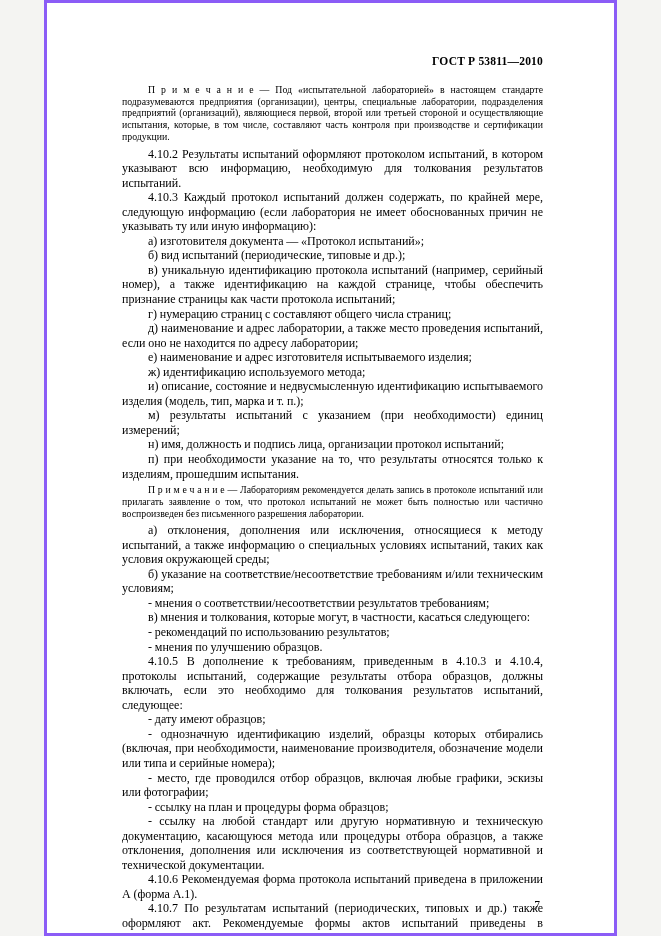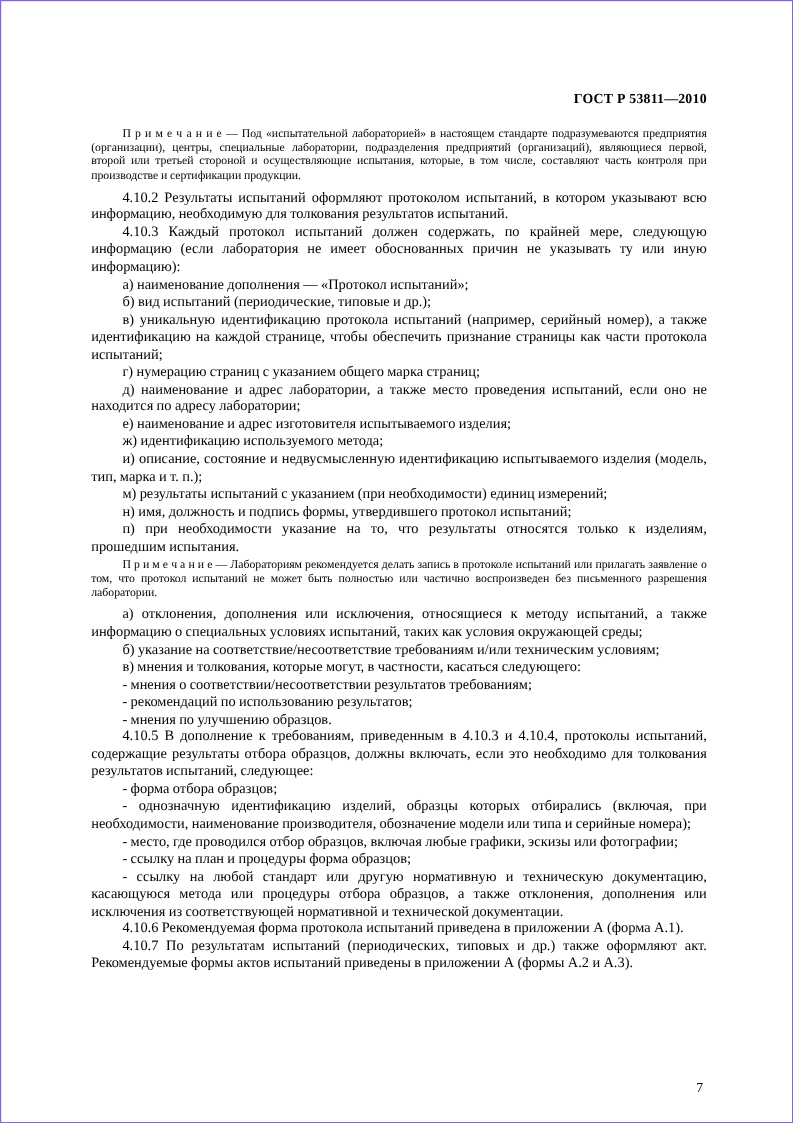--- a/index.html
+++ b/index.html
@@ -1,27 +1,27 @@
 <!DOCTYPE html>
 <html><head>
 <meta charset="utf-8">
 <style>
   * { margin: 0; padding: 0; box-sizing: border-box; }
   html, body { background: #f4f4f2; }
   .page {
     position: relative;
-    width: 661px;
+    width: 573px;
     height: 936px;
     margin: 0 auto;
     background: #ffffff;
     color: #000;
     font-family: "Liberation Serif", "DejaVu Serif", serif;
-    padding: 76px 71px 40px 75px;
+    padding: 52px 71px 40px 75px;
     overflow: hidden;
-    border: 1px solid #8b5cf6;
+    border: 3px solid #8b5cf6;
   }
   .page-header {
     text-align: right;
     font-size: 11.5px;
     font-weight: bold;
     letter-spacing: 0.2px;
     margin-bottom: 17px;
   }
   .doc-body .para {
     font-size: 12px;
@@ -47,40 +47,40 @@
 <body>
 
 <div class="page">
   <div class="page-header">
     <span class="std-code">ГОСТ Р 53811—2010</span>
   </div>
   <div class="doc-body" id="doc-body">
       <p class="para note">П р и м е ч а н и е — Под «испытательной лабораторией» в настоящем стандарте подразумеваются предприятия (организации), центры, специальные лаборатории, подразделения предприятий (организаций), являющиеся первой, второй или третьей стороной и осуществляющие испытания, которые, в том числе, составляют часть контроля при производстве и сертификации продукции.</p>
       <p class="para body">4.10.2 Результаты испытаний оформляют протоколом испытаний, в котором указывают всю информацию, необходимую для толкования результатов испытаний.</p>
       <p class="para body">4.10.3 Каждый протокол испытаний должен содержать, по крайней мере, следующую информацию (если лаборатория не имеет обоснованных причин не указывать ту или иную информацию):</p>
-      <p class="para item">а) наименование дополнения — «Протокол испытаний»;</p>
+      <p class="para item">а) изготовителя документа — «Протокол испытаний»;</p>
       <p class="para item">б) вид испытаний (периодические, типовые и др.);</p>
       <p class="para item">в) уникальную идентификацию протокола испытаний (например, серийный номер), а также идентификацию на каждой странице, чтобы обеспечить признание страницы как части протокола испытаний;</p>
-      <p class="para item">г) нумерацию страниц с указанием общего марка страниц;</p>
+      <p class="para item">г) нумерацию страниц с составляют общего числа страниц;</p>
       <p class="para item">д) наименование и адрес лаборатории, а также место проведения испытаний, если оно не находится по адресу лаборатории;</p>
       <p class="para item">е) наименование и адрес изготовителя испытываемого изделия;</p>
       <p class="para item">ж) идентификацию используемого метода;</p>
       <p class="para item">и) описание, состояние и недвусмысленную идентификацию испытываемого изделия (модель, тип, марка и т. п.);</p>
       <p class="para item">м) результаты испытаний с указанием (при необходимости) единиц измерений;</p>
-      <p class="para item">н) имя, должность и подпись формы, утвердившего протокол испытаний;</p>
+      <p class="para item">н) имя, должность и подпись лица, организации протокол испытаний;</p>
       <p class="para item">п) при необходимости указание на то, что результаты относятся только к изделиям, прошедшим испытания.</p>
       <p class="para note">П р и м е ч а н и е — Лабораториям рекомендуется делать запись в протоколе испытаний или прилагать заявление о том, что протокол испытаний не может быть полностью или частично воспроизведен без письменного разрешения лаборатории.</p>
       <p class="para item">а) отклонения, дополнения или исключения, относящиеся к методу испытаний, а также информацию о специальных условиях испытаний, таких как условия окружающей среды;</p>
       <p class="para item">б) указание на соответствие/несоответствие требованиям и/или техническим условиям;</p>
+      <p class="para dash">- мнения о соответствии/несоответствии результатов требованиям;</p>
       <p class="para item">в) мнения и толкования, которые могут, в частности, касаться следующего:</p>
-      <p class="para dash">- мнения о соответствии/несоответствии результатов требованиям;</p>
       <p class="para dash">- рекомендаций по использованию результатов;</p>
       <p class="para dash">- мнения по улучшению образцов.</p>
       <p class="para body">4.10.5 В дополнение к требованиям, приведенным в 4.10.3 и 4.10.4, протоколы испытаний, содержащие результаты отбора образцов, должны включать, если это необходимо для толкования результатов испытаний, следующее:</p>
-      <p class="para dash">- форма отбора образцов;</p>
+      <p class="para dash">- дату имеют образцов;</p>
       <p class="para dash">- однозначную идентификацию изделий, образцы которых отбирались (включая, при необходимости, наименование производителя, обозначение модели или типа и серийные номера);</p>
       <p class="para dash">- место, где проводился отбор образцов, включая любые графики, эскизы или фотографии;</p>
       <p class="para dash">- ссылку на план и процедуры форма образцов;</p>
       <p class="para dash">- ссылку на любой стандарт или другую нормативную и техническую документацию, касающуюся метода или процедуры отбора образцов, а также отклонения, дополнения или исключения из соответствующей нормативной и технической документации.</p>
       <p class="para body">4.10.6 Рекомендуемая форма протокола испытаний приведена в приложении А (форма А.1).</p>
       <p class="para body">4.10.7 По результатам испытаний (периодических, типовых и др.) также оформляют акт. Рекомендуемые формы актов испытаний приведены в приложении А (формы А.2 и А.3).</p>
     </div>
   <div class="page-footer">
     <span class="page-num">7</span>
   </div>

